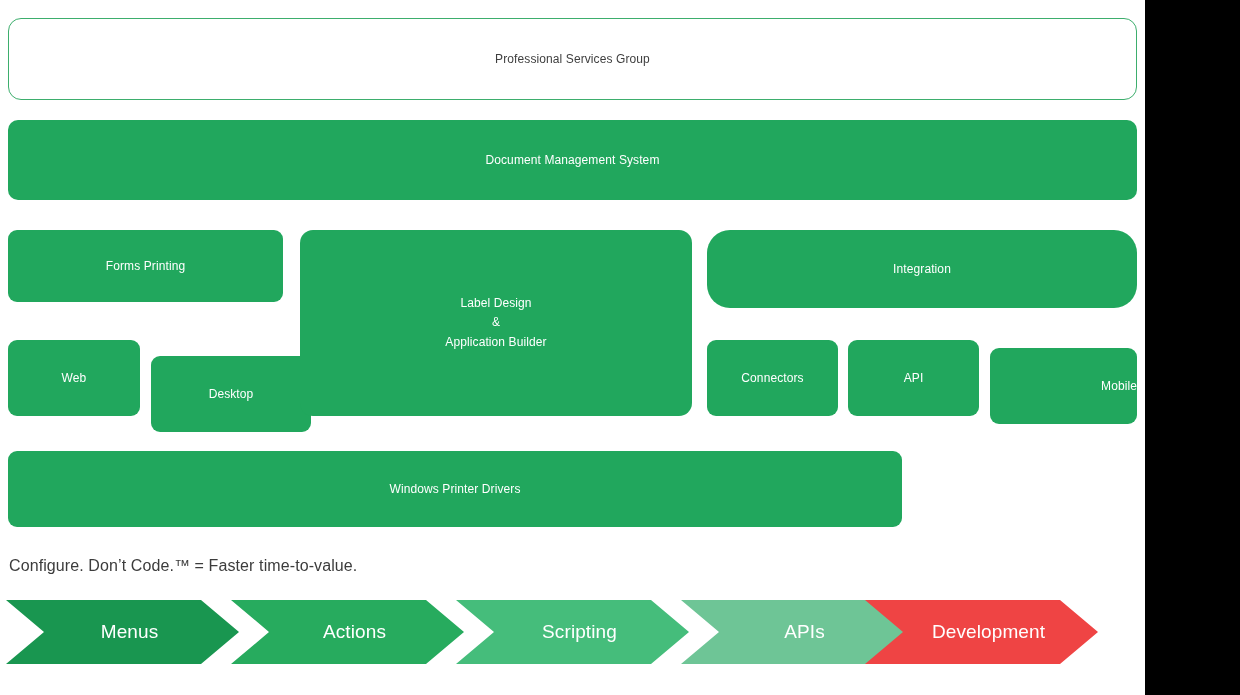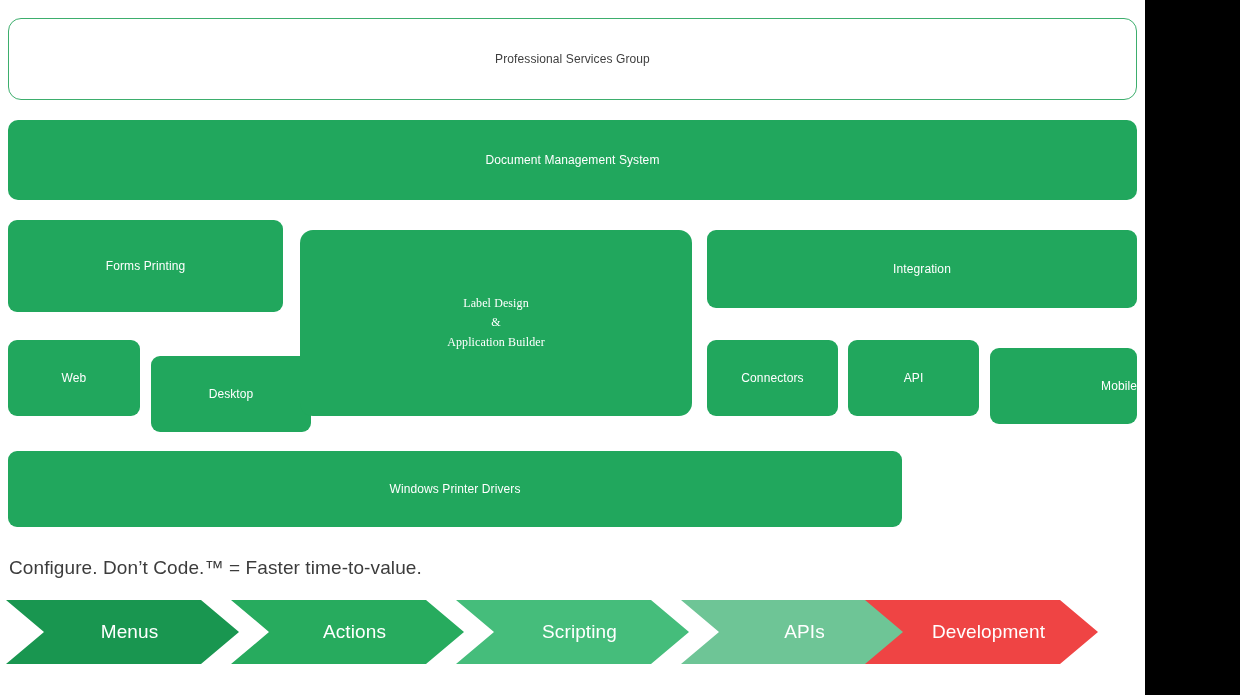--- a/index.html
+++ b/index.html
@@ -62,44 +62,44 @@
   }
 
   
   #dms {
     left: 8px;  top: 120px;
     width: 1129px; height: 80px; border-radius: 10px;
   }
 
   
   #forms {
-    left: 8px;  top: 220px;
-    width: 275px; height: 92px;
+    left: 8px;  top: 230px;
+    width: 275px; height: 72px;
   }
   #web {
     left: 8px;  top: 340px;
     width: 132px; height: 76px;
   }
   #desktop {
     left: 151px; top: 356px;
     width: 160px; height: 76px;
   }
 
   #label-design {
     left: 300px; top: 230px;
     width: 392px; height: 186px;
     border-radius: 13px;
     flex-direction: column;
     line-height: 1.62;
   }
-  #label-design .ld-line { display: block; font-family: Liberation Serif, serif; }
+  #label-design .ld-line { display: block; }
 
   #integration {
     left: 707px; top: 230px;
-    width: 430px; height: 78px;
+    width: 430px; height: 78px; border-radius: 23px;
   }
   #connectors {
     left: 707px; top: 340px;
     width: 131px; height: 76px;
   }
   #api {
     left: 848px; top: 340px;
     width: 131px; height: 76px;
   }
   #mobile {
@@ -111,21 +111,21 @@
   #wpd {
     left: 8px;  top: 451px;
     width: 894px; height: 76px;
   }
 
   
   #tagline {
     position: absolute;
     left: 9px;
     top: 557px;
-    font-size: 19px;
+    font-size: 16px;
     color: #3c3c3c;
     letter-spacing: 0.1px;
     white-space: nowrap;
   }
 
   
   #chevrons {
     position: absolute;
     left: 0px;
     top: 600px;

